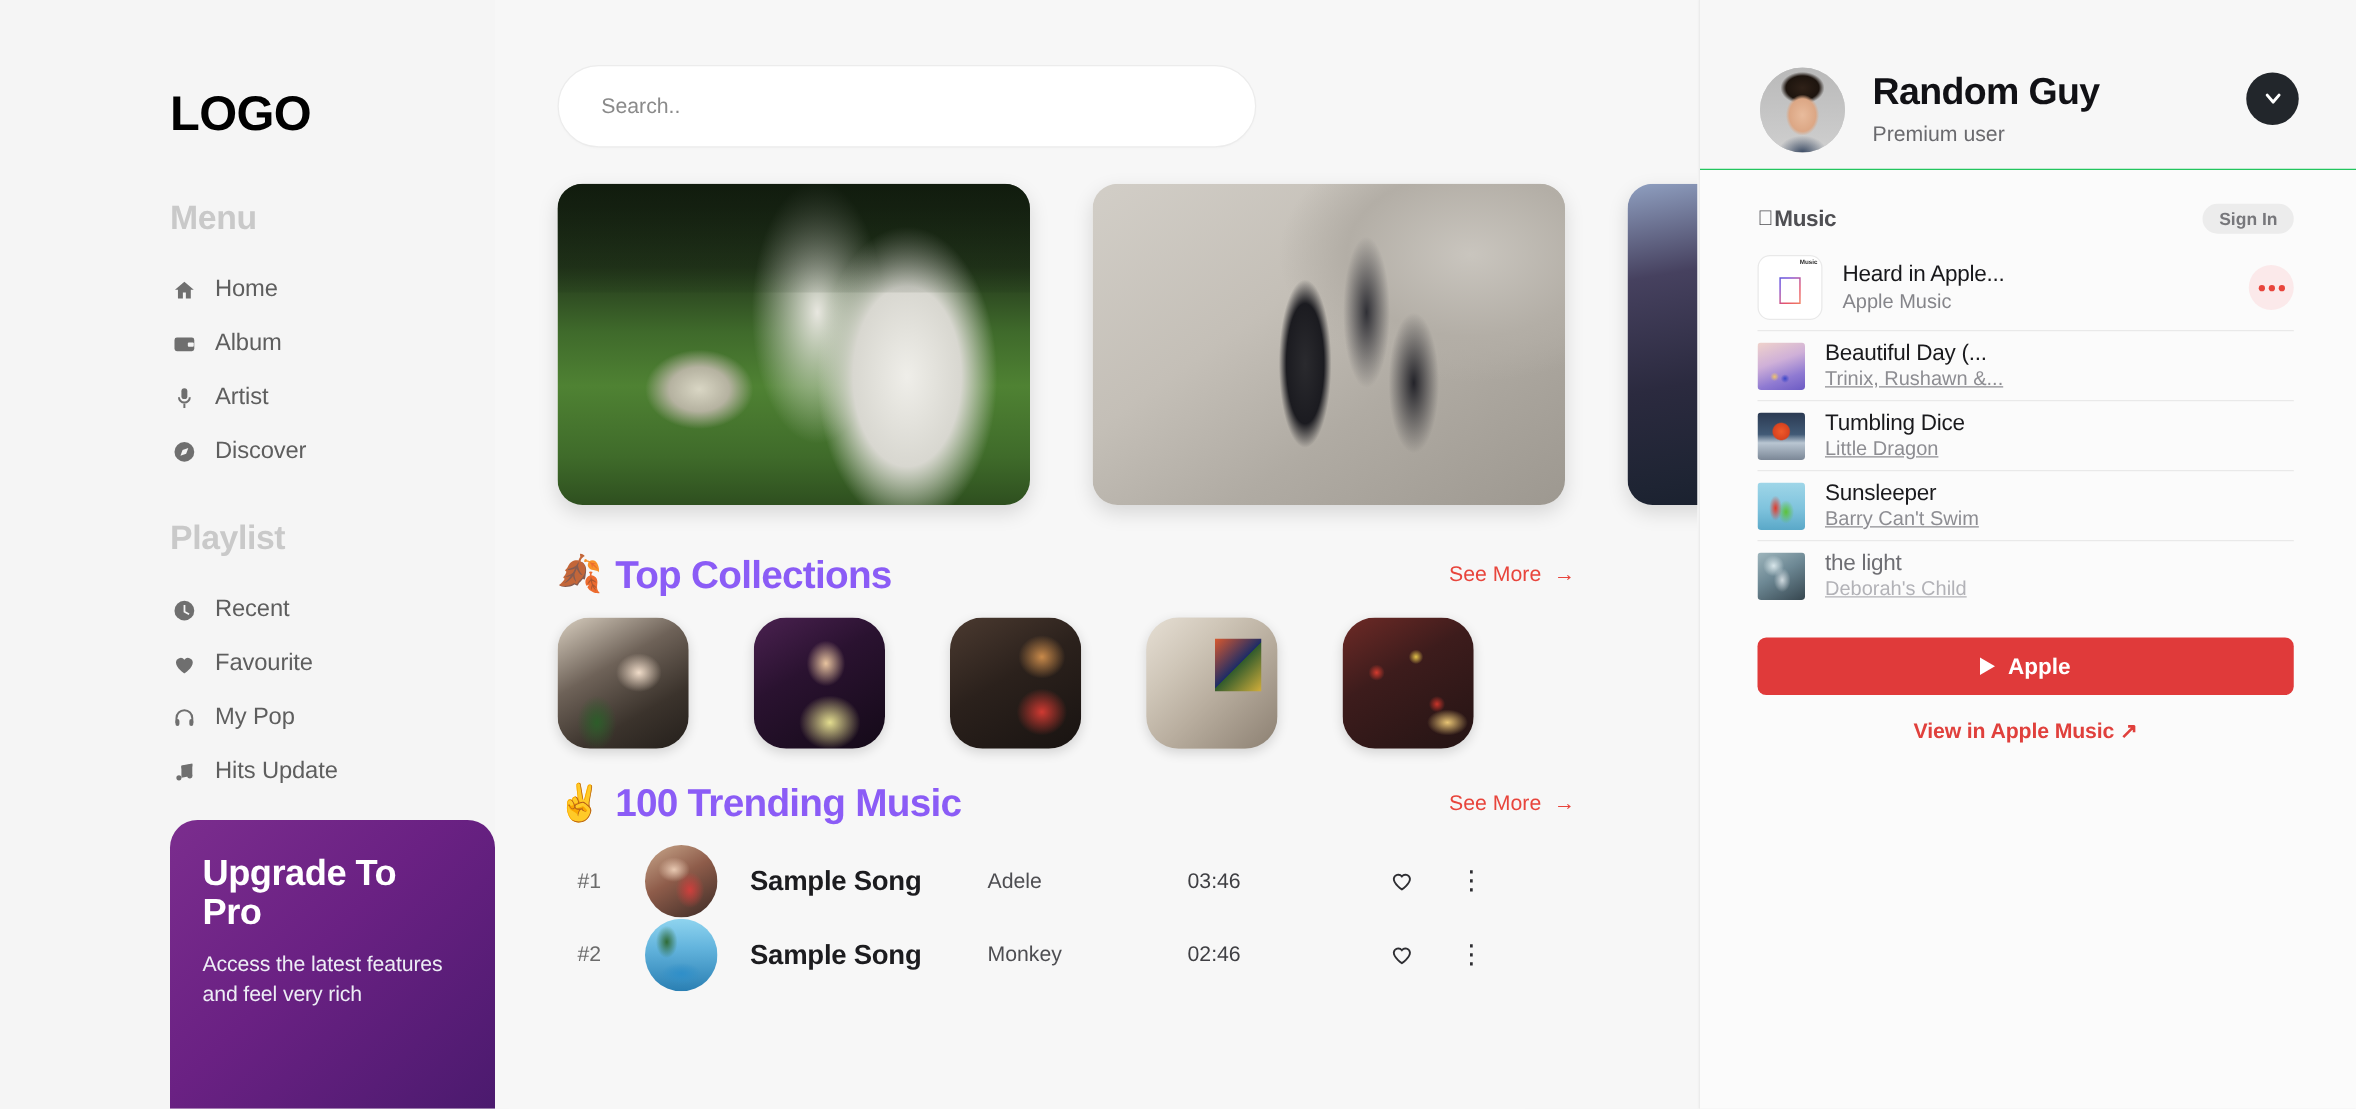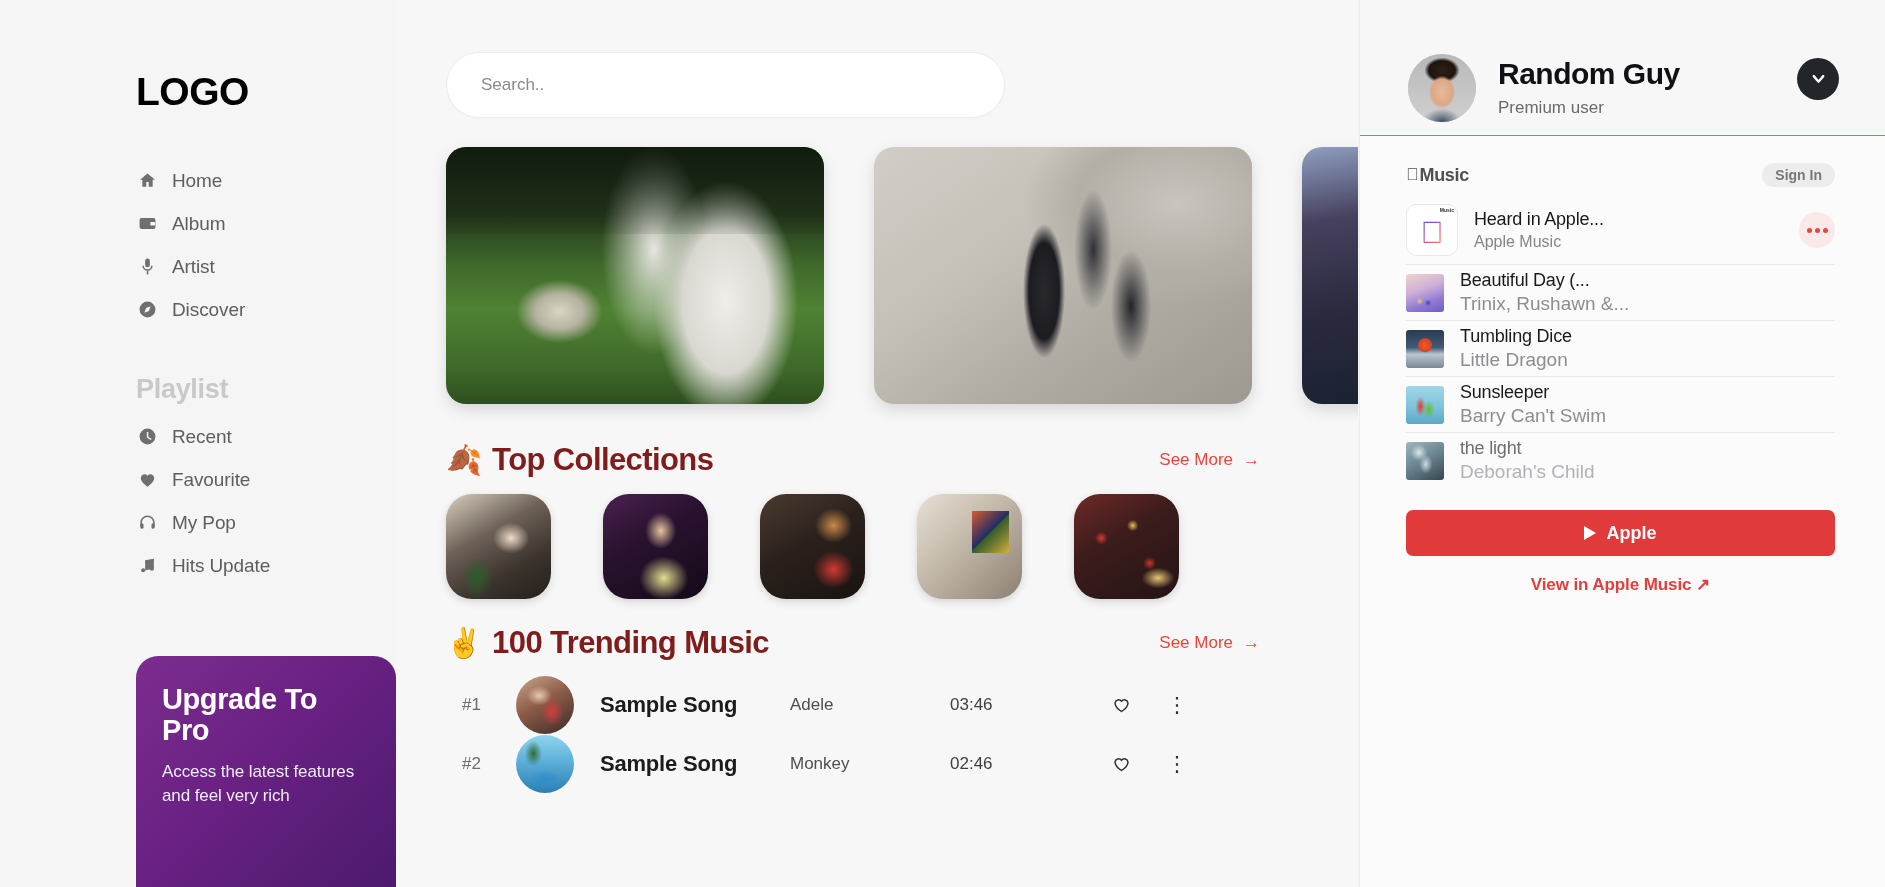--- a/index.html
+++ b/index.html
@@ -40,21 +40,21 @@
   .nav-group.playlist { margin-top: 43px; }
   .nav-title {
     font-size: 27px;
     font-weight: 700;
     color: #c9c9c9;
     letter-spacing: -0.3px;
     margin-bottom: 10px;
   }
   .nav-item {
     display: flex;
-    align-items: center;
+    align-items: flex-end;
     gap: 14px;
     height: 43px;
     cursor: pointer;
     color: #6b6b6b;
   }
   .nav-item .ico {
     width: 22px; height: 22px;
     display: flex; align-items: center; justify-content: center;
     color: #6b6b6b;
     flex: 0 0 22px;
@@ -182,21 +182,21 @@
   .sec-head {
     display: flex;
     align-items: center;
     margin-top: 26px;
     padding-right: 98px;
   }
   .sec-emoji { font-size: 29px; margin-right: 10px; line-height: 1; }
   .sec-title {
     font-size: 31px;
     font-weight: 600;
-    color: #7f1d1d;
+    color: #8b5cf6;
     letter-spacing: -0.6px;
   }
   .see-more {
     margin-left: auto;
     font-size: 17px;
     color: #e8453c;
     display: flex;
     align-items: center;
     gap: 10px;
     cursor: pointer;
@@ -476,24 +476,24 @@
       radial-gradient(circle 12px at 34% 28%, #d8e6ea 0%, rgba(216,230,234,0) 70%),
       linear-gradient(150deg, #9fb6bd 0%, #6d8894 45%, #36464f 100%); }
   .am-ttxt { margin-left: 16px; flex: 1 1 auto; min-width: 0; }
   .am-tname {
     font-size: 18px;
     color: #1a1a1d;
     letter-spacing: -0.2px;
     white-space: nowrap; overflow: hidden; text-overflow: ellipsis;
   }
   .am-tartist {
-    font-size: 19px;
+    font-size: 16px;
     color: #8d8d92;
     margin-top: 2px;
-    white-space: nowrap; overflow: hidden; text-overflow: ellipsis;
+    white-space: nowrap; overflow: hidden; text-overflow: ellipsis; text-decoration: underline;
   }
   .am-dim .am-tname { color: #6e6e73; }
   .am-dim .am-tartist { color: #b2b2b7; }
 
   .play-btn {
     margin-top: 22px;
     height: 46px;
     background: #e03a3a;
     border-radius: 7px;
     display: flex;
@@ -526,20 +526,21 @@
 </style>
 </head>
 <body>
 
 <div class="app">
 
   <aside class="sidebar">
     <div class="logo">LOGO</div>
 
     <div class="nav-group">
+      <div class="nav-title">Menu</div>
 
       <div class="nav-item">
         <span class="ico">
           <svg viewBox="0 0 24 24">
               <path d="M12 3L2.5 11h3v9h5v-6h3v6h5v-9h3z"></path>
             </svg>
         </span>
         <span class="lbl">Home</span>
       </div>
 

